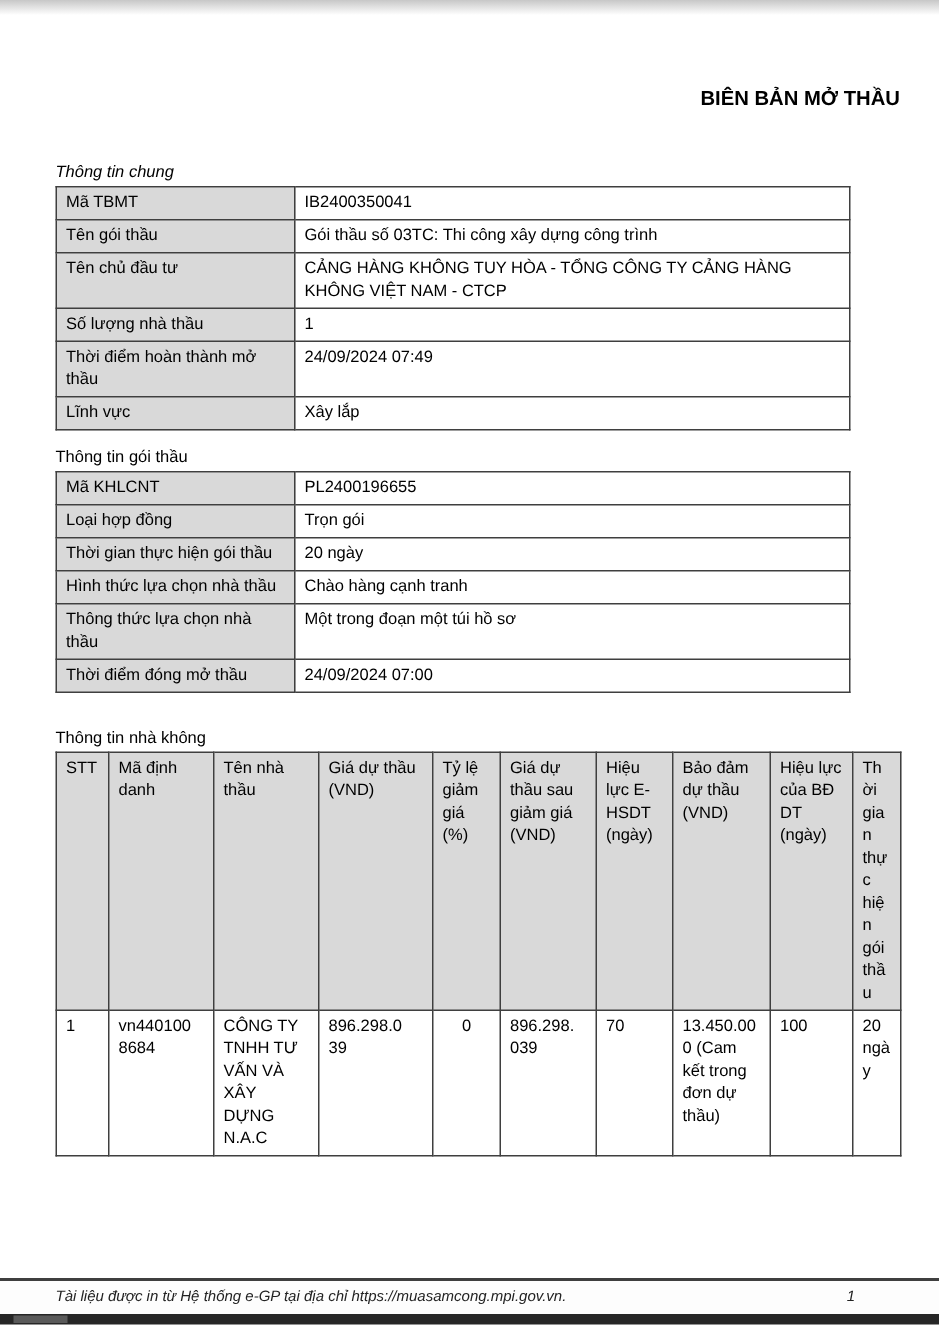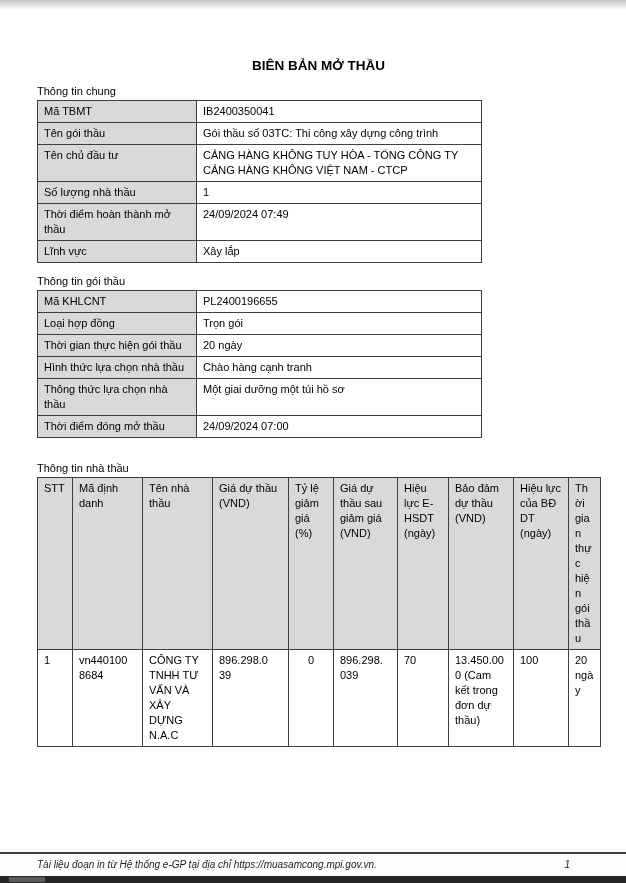--- a/index.html
+++ b/index.html
@@ -7,29 +7,29 @@
     width:626px; height:883px; position:relative; overflow:hidden;
     background:#ffffff; color:#111;
     font-family:"Liberation Sans","DejaVu Sans",sans-serif;
   }
   .top-shade {
     position:absolute; top:0; left:0; right:0; height:10px;
     background:linear-gradient(#c7c7c7, #ffffff);
   }
   .doc { position:absolute; top:0; left:37px; width:563px; }
   .doc-title {
-    margin:58px 0 0 0; text-align:center;
+    margin:58px 0 0 0; text-align:right;
     font-size:13.5px; font-weight:bold; color:#000;
   }
   .section-heading { margin:0 0 3px 0; font-size:11px; color:#000; }
-  .sh-1 { margin-top:12px; }
+  .sh-1 { margin-top:36px;font-style:italic; }
   .sh-2 { margin-top:12px; }
   .sh-3 { margin-top:24px; }
   table {
-    border-collapse:collapse; table-layout:fixed; width:445px;
+    border-collapse:collapse; table-layout:fixed; width:530px;
     font-size:11px; line-height:15px; color:#000;
   }
   td, th {
     border:1px solid #3f3f3f; padding:3px 6px; vertical-align:top;
     text-align:left; white-space:pre-line; word-wrap:break-word;
     font-weight:normal;
   }
   .lbl, th { background:#d9d9d9; }
   .info-table .lbl { width:146px; }
   .num { text-align:left; }
@@ -106,30 +106,30 @@
       <tr>
         <td class="lbl">Thời gian thực hiện gói thầu</td>
         <td>20 ngày</td>
       </tr>
       <tr>
         <td class="lbl">Hình thức lựa chọn nhà thầu</td>
         <td>Chào hàng cạnh tranh</td>
       </tr>
       <tr>
         <td class="lbl">Thông thức lựa chọn nhà thầu</td>
-        <td>Một giai dưỡng một túi hồ sơ</td>
+        <td>Một trong đoạn một túi hồ sơ</td>
       </tr>
       <tr>
         <td class="lbl">Thời điểm đóng mở thầu</td>
         <td>24/09/2024 07:00</td>
       </tr>
     </tbody>
   </table>
 
-  <div class="section-heading sh-3">Thông tin nhà thầu</div>
+  <div class="section-heading sh-3">Thông tin nhà không</div>
   <table>
     <colgroup>
       <col style="width:35px">
         <col style="width:70px">
         <col style="width:70px">
       <col style="width:76px">
         <col style="width:45px">
         <col style="width:64px">
       <col style="width:51px">
         <col style="width:65px">
@@ -170,19 +170,19 @@
         <td>100</td>
         <td>20
 ngày</td>
       </tr>
     </tbody>
   </table>
 
 </div>
 
 <div class="footer">
-  <div class="footer-note">Tài liệu đoạn in từ Hệ thống e-GP tại địa chỉ https://muasamcong.mpi.gov.vn.</div>
+  <div class="footer-note">Tài liệu được in từ Hệ thống e-GP tại địa chỉ https://muasamcong.mpi.gov.vn.</div>
   <div class="footer-page">1</div>
 </div>
 
 <div class="bottom-bar">
   <div class="scroll-thumb"></div>
 </div>
 
 </body></html>

